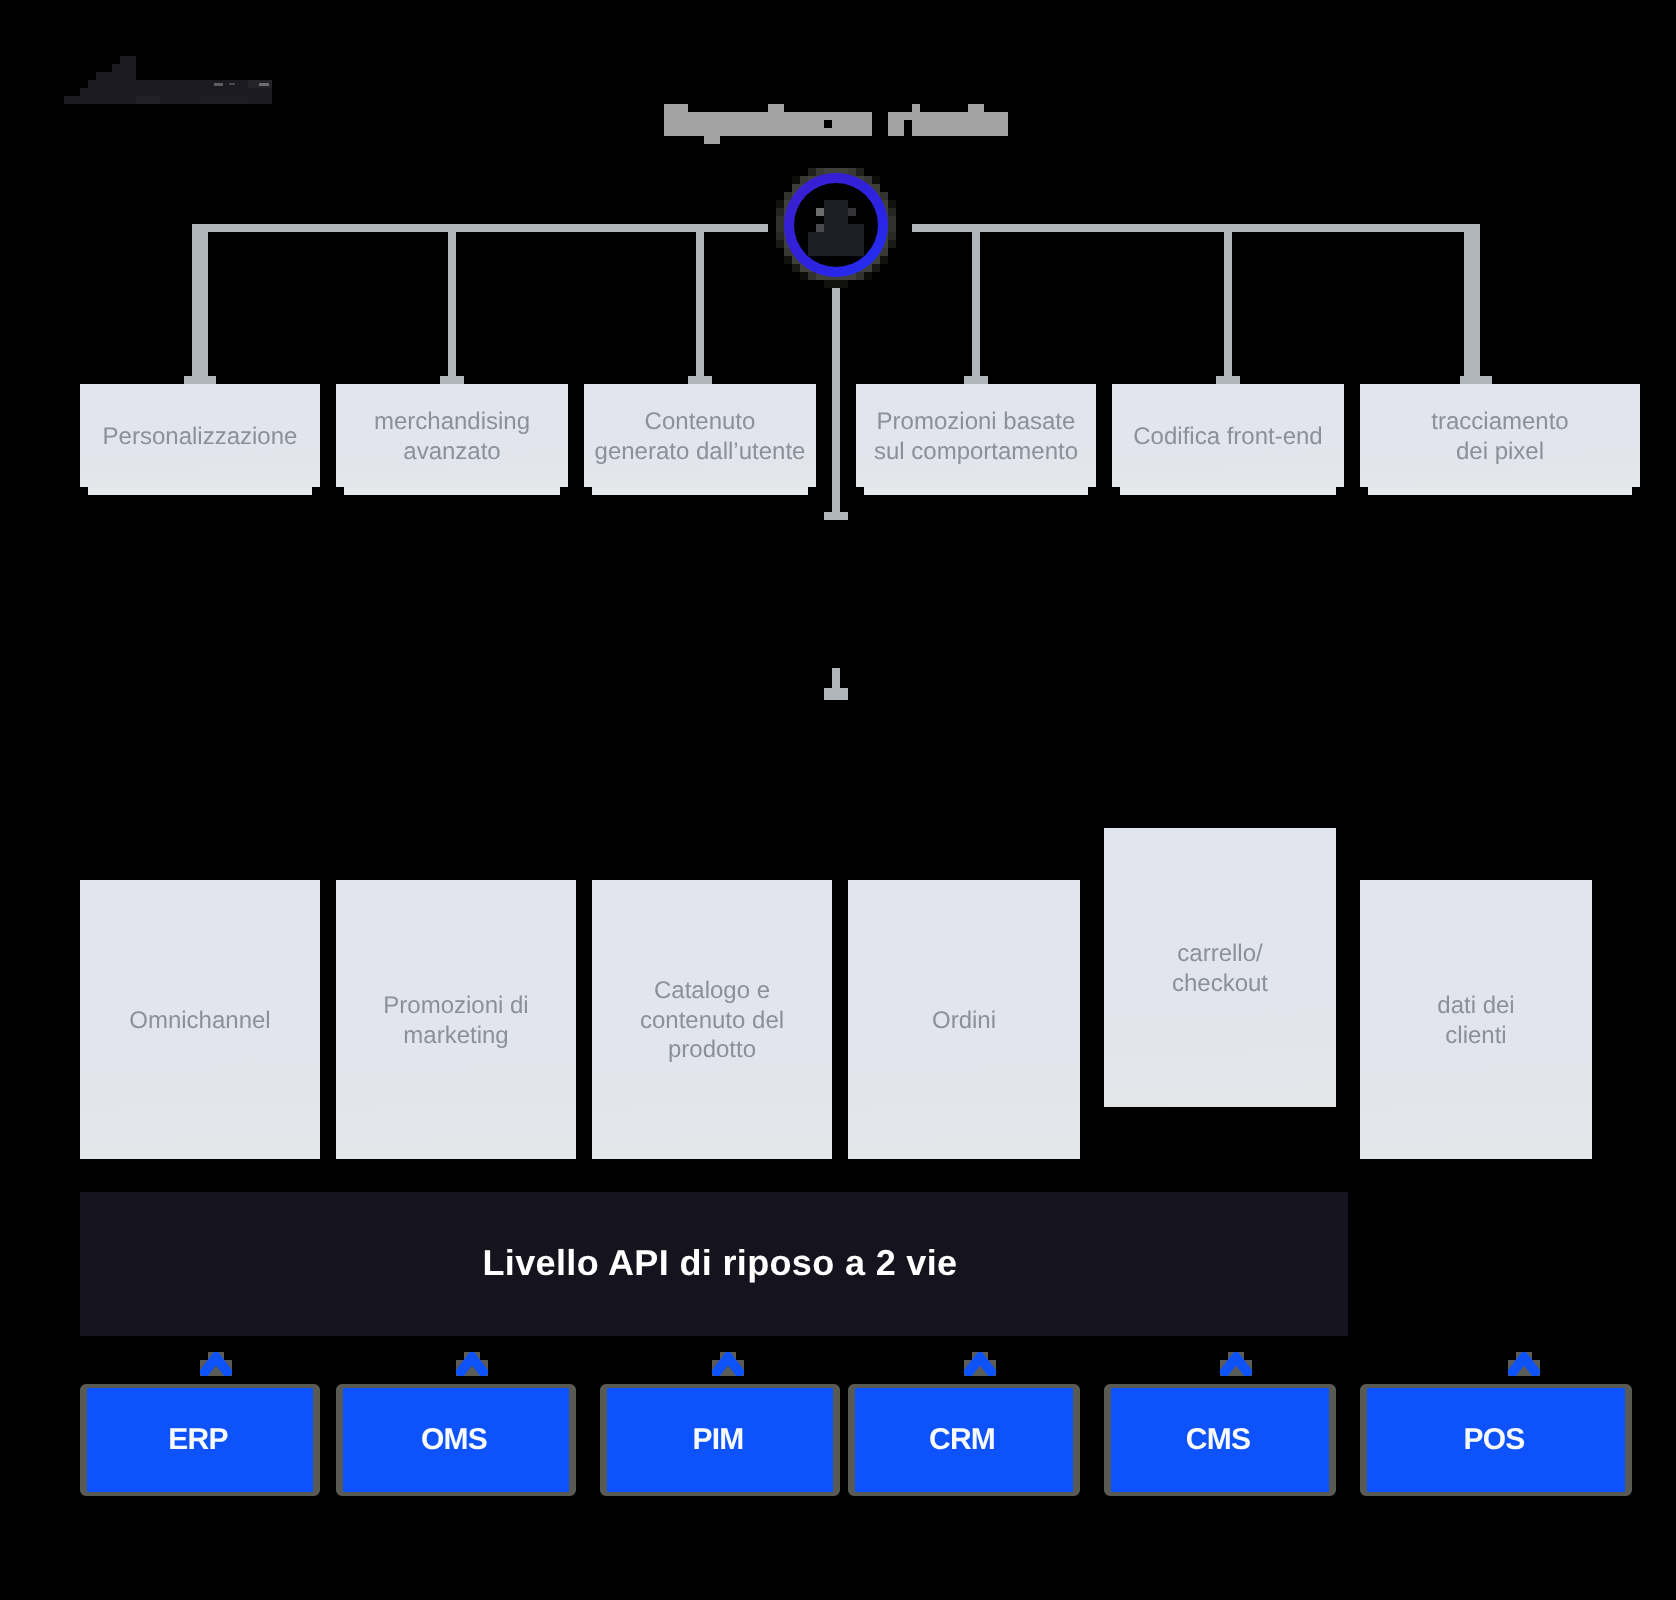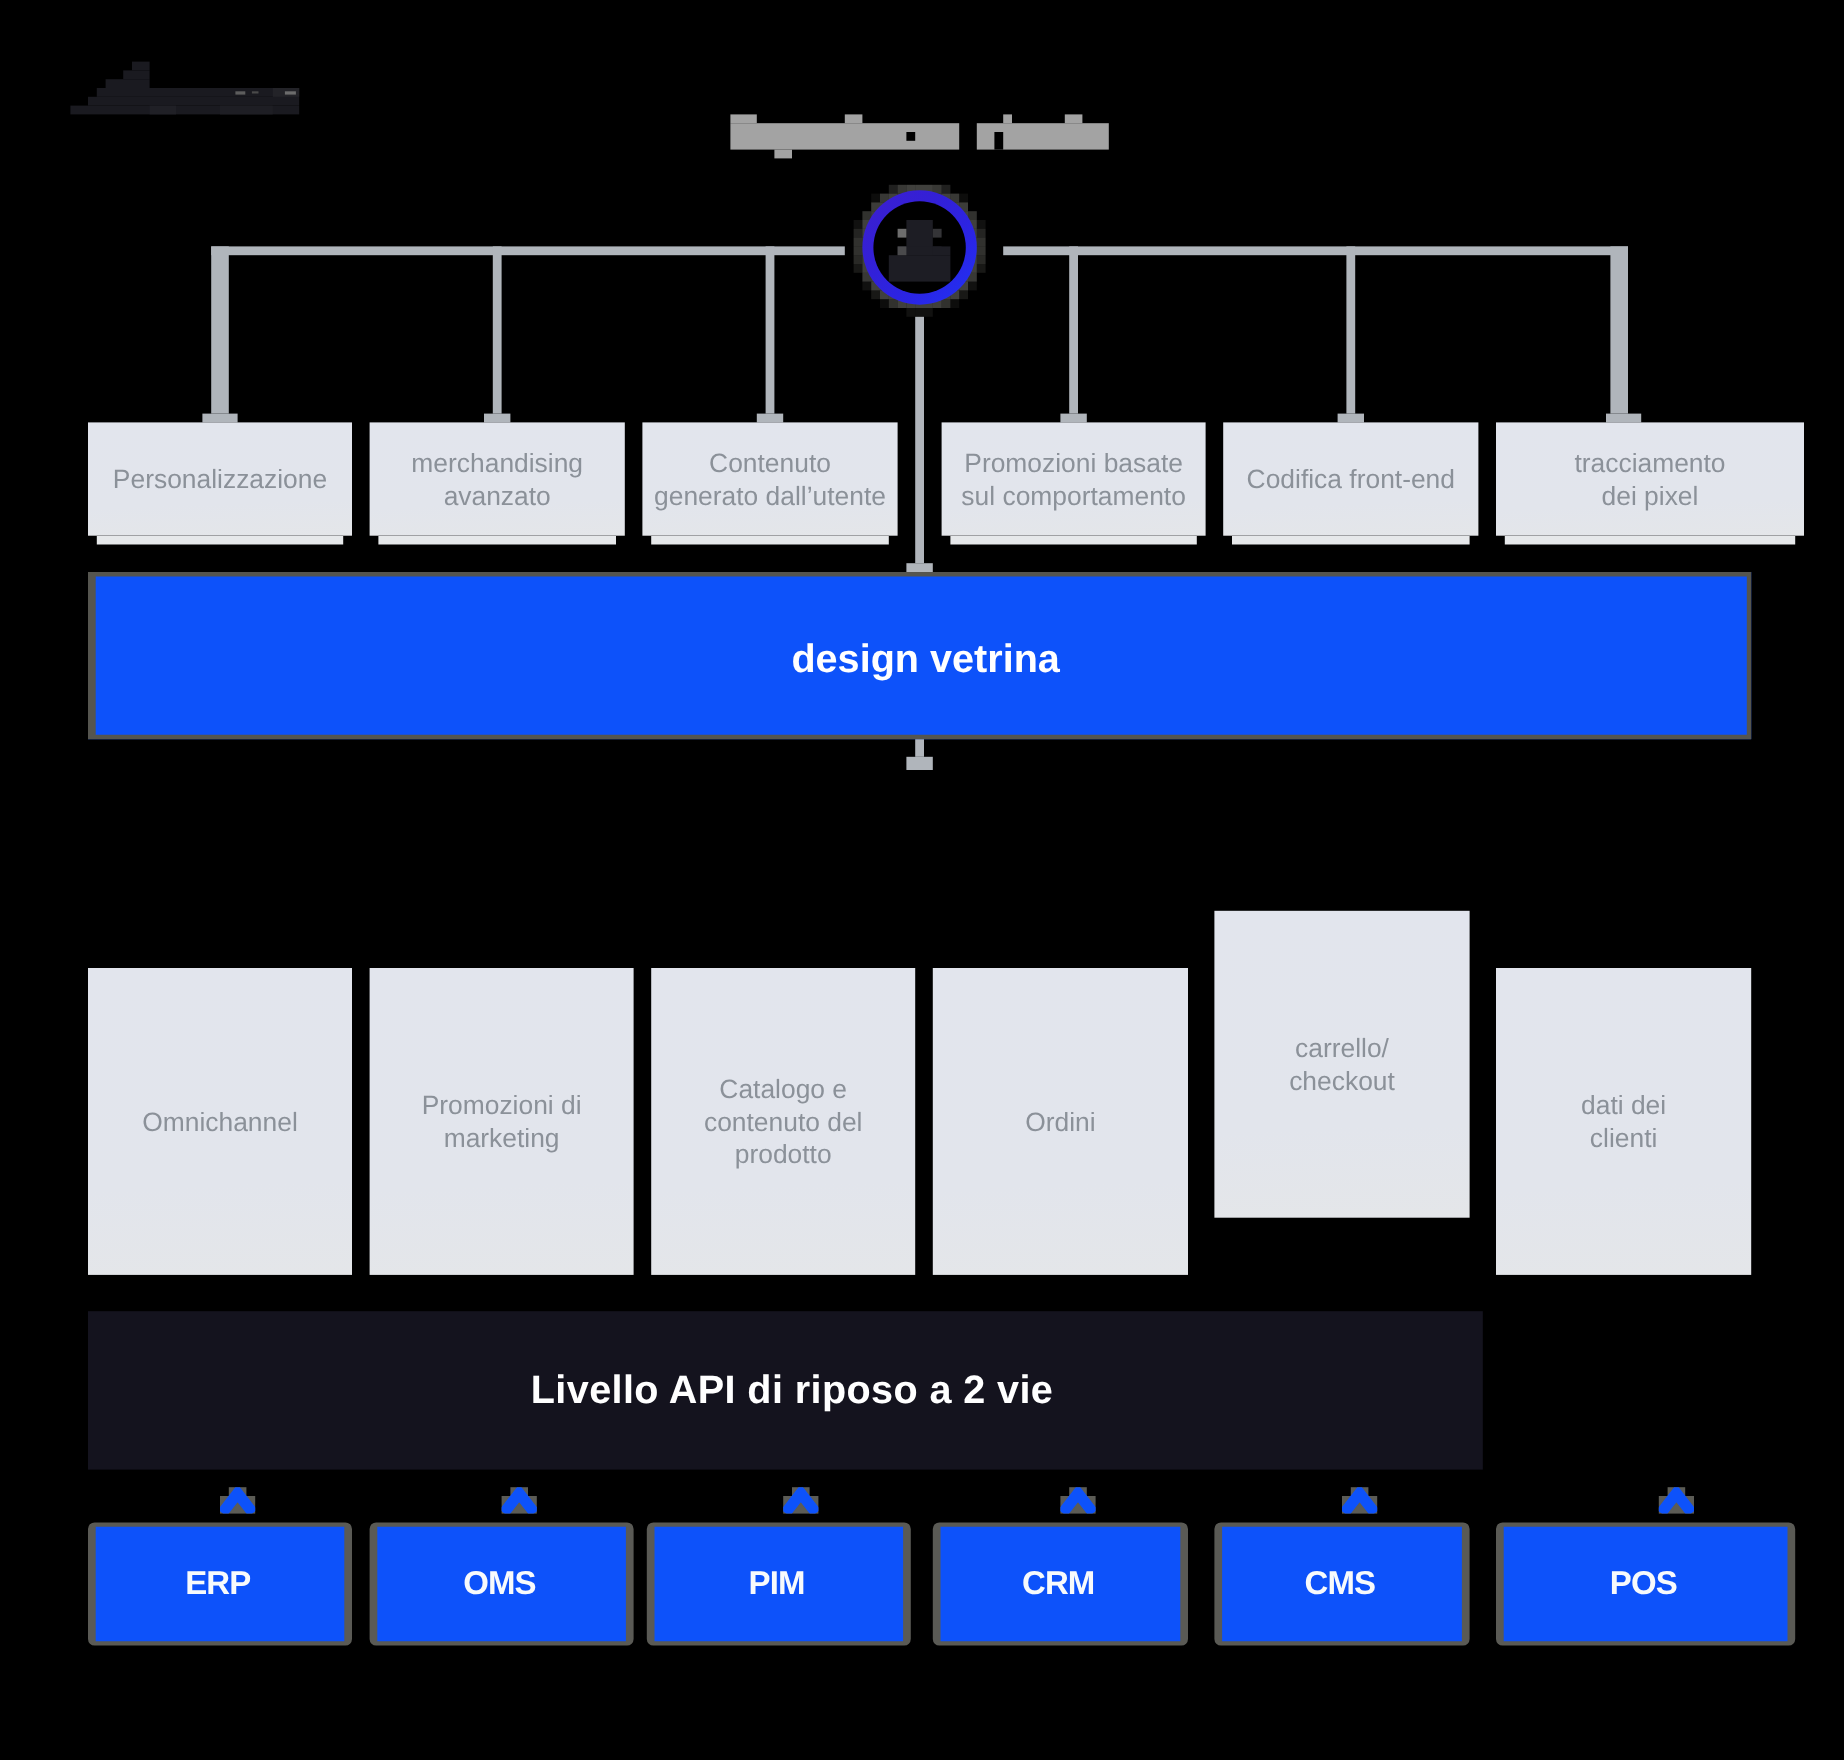--- a/index.html
+++ b/index.html
@@ -225,23 +225,20 @@
           <span>Codifica front-end</span>
         </div>
       </div>
 <div class="card" style="left:1360px;top:384px;width:280px;height:103px">
         <div class="ctext">
           <span>tracciamento</span>
           <span>dei pixel</span>
         </div>
       </div>
 </div>
-<div class="bar blue" style="left:80px;top:520px;width:1512px;height:152px">
-      <span class="lbl">design vetrina</span>
-    </div>
 <div>
 <div class="card noshadow" style="left:80px;top:880px;width:240px;height:279px">
         <div class="ctext">
           <span>Omnichannel</span>
         </div>
       </div>
 <div class="card noshadow" style="left:336px;top:880px;width:240px;height:279px">
         <div class="ctext">
           <span>Promozioni di</span>
           <span>marketing</span>
@@ -290,21 +287,21 @@
         <path d="M2 23.5 L16 5.5 L30 23.5" fill="none" stroke="#0d52fa" stroke-width="10" stroke-linecap="butt" stroke-linejoin="miter"></path>
       </svg>
 <div class="chip" style="left:336px;top:1384px;width:240px;height:112px">
         <span class="lbl">OMS</span>
       </div>
 <div class="arrowbg" style="left:720px;top:1352px;width:16px;height:8px"></div>
 <div class="arrowbg" style="left:712px;top:1360px;width:32px;height:16px"></div>
 <svg class="uparrow" style="left:712px;top:1352px;width:32px;height:24px" viewBox="0 0 32 24">
         <path d="M2 23.5 L16 5.5 L30 23.5" fill="none" stroke="#0d52fa" stroke-width="10" stroke-linecap="butt" stroke-linejoin="miter"></path>
       </svg>
-<div class="chip" style="left:588px;top:1384px;width:240px;height:112px">
+<div class="chip" style="left:600px;top:1384px;width:240px;height:112px">
         <span class="lbl">PIM</span>
       </div>
 <div class="arrowbg" style="left:972px;top:1352px;width:16px;height:8px"></div>
 <div class="arrowbg" style="left:964px;top:1360px;width:32px;height:16px"></div>
 <svg class="uparrow" style="left:964px;top:1352px;width:32px;height:24px" viewBox="0 0 32 24">
         <path d="M2 23.5 L16 5.5 L30 23.5" fill="none" stroke="#0d52fa" stroke-width="10" stroke-linecap="butt" stroke-linejoin="miter"></path>
       </svg>
 <div class="chip" style="left:848px;top:1384px;width:232px;height:112px">
         <span class="lbl">CRM</span>
       </div>

